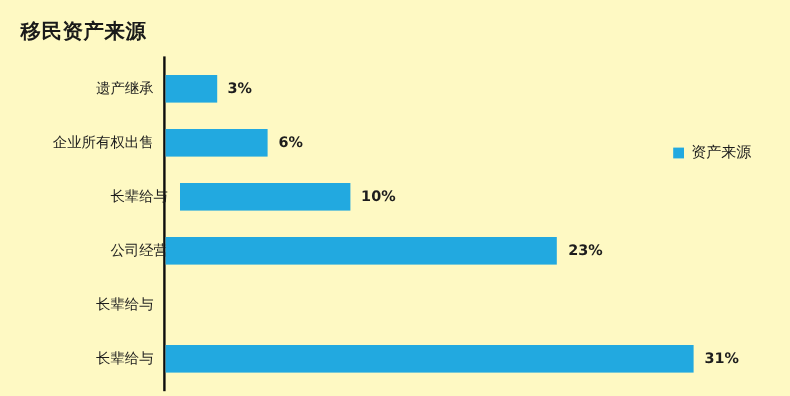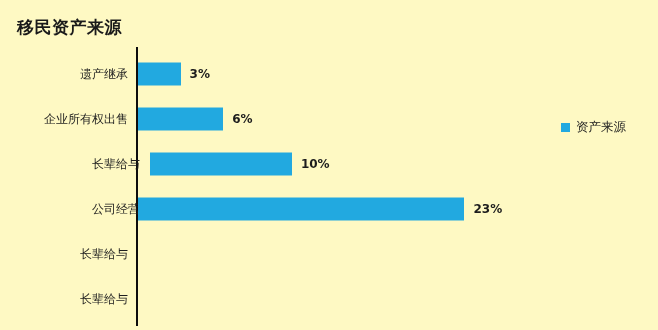--- a/index.html
+++ b/index.html
@@ -150,20 +150,24 @@
         <div class="bar-track">
           <div class="bar-fill" style="width: 326.452px; background: rgb(34, 169, 224);"></div>
           <div class="bar-value">23%</div>
         </div>
       </div>
       <div class="bar-row" style="top: 231px;">
         <div class="cat-label">长辈给与</div>
       </div>
       <div class="bar-row" style="top: 276px;">
         <div class="cat-label">长辈给与</div>
+        <div class="bar-track">
+          <div class="bar-fill" style="width: 440px; background: rgb(34, 169, 224);"></div>
+          <div class="bar-value">31%</div>
+        </div>
       </div>
     </div>
 
   <div id="legend">
     <span id="legend-swatch" style="background: rgb(34, 169, 224);"></span>
     <span id="legend-label">资产来源</span>
   </div>
 
 </div>
 

